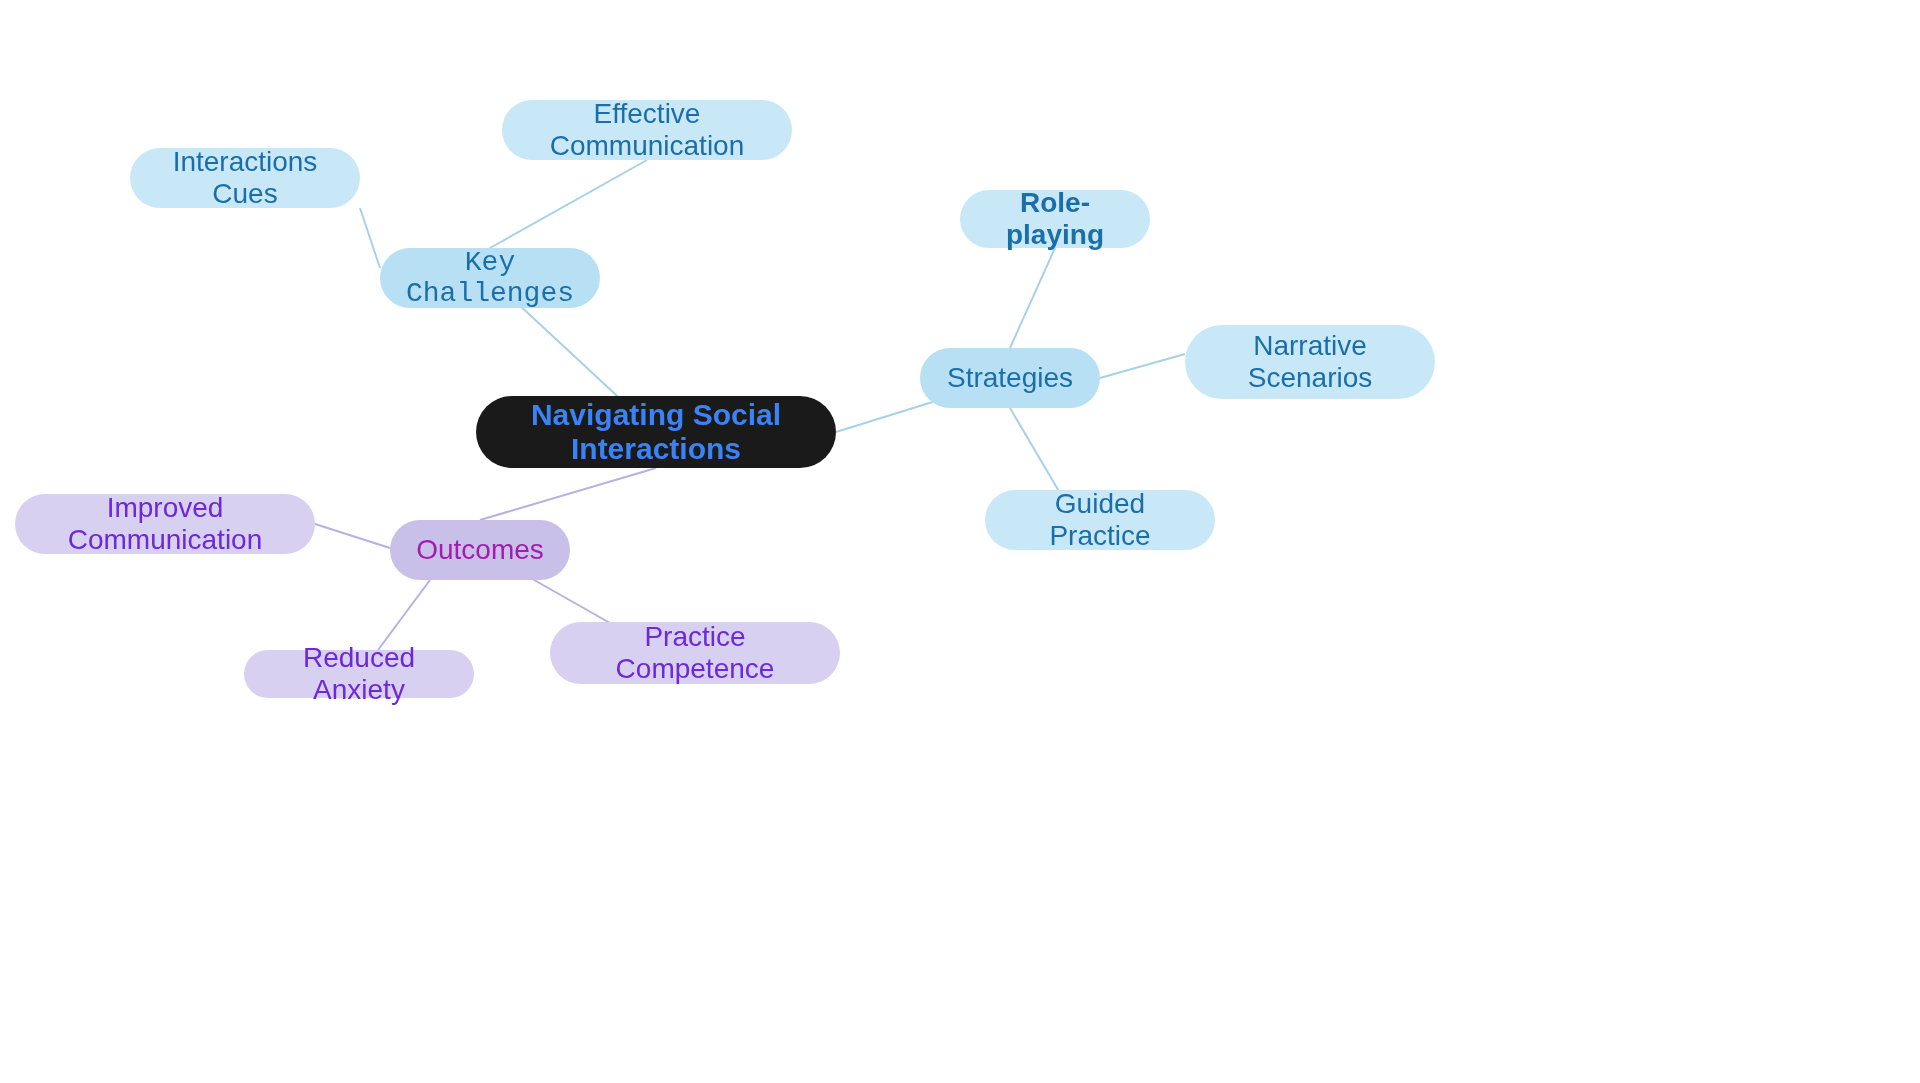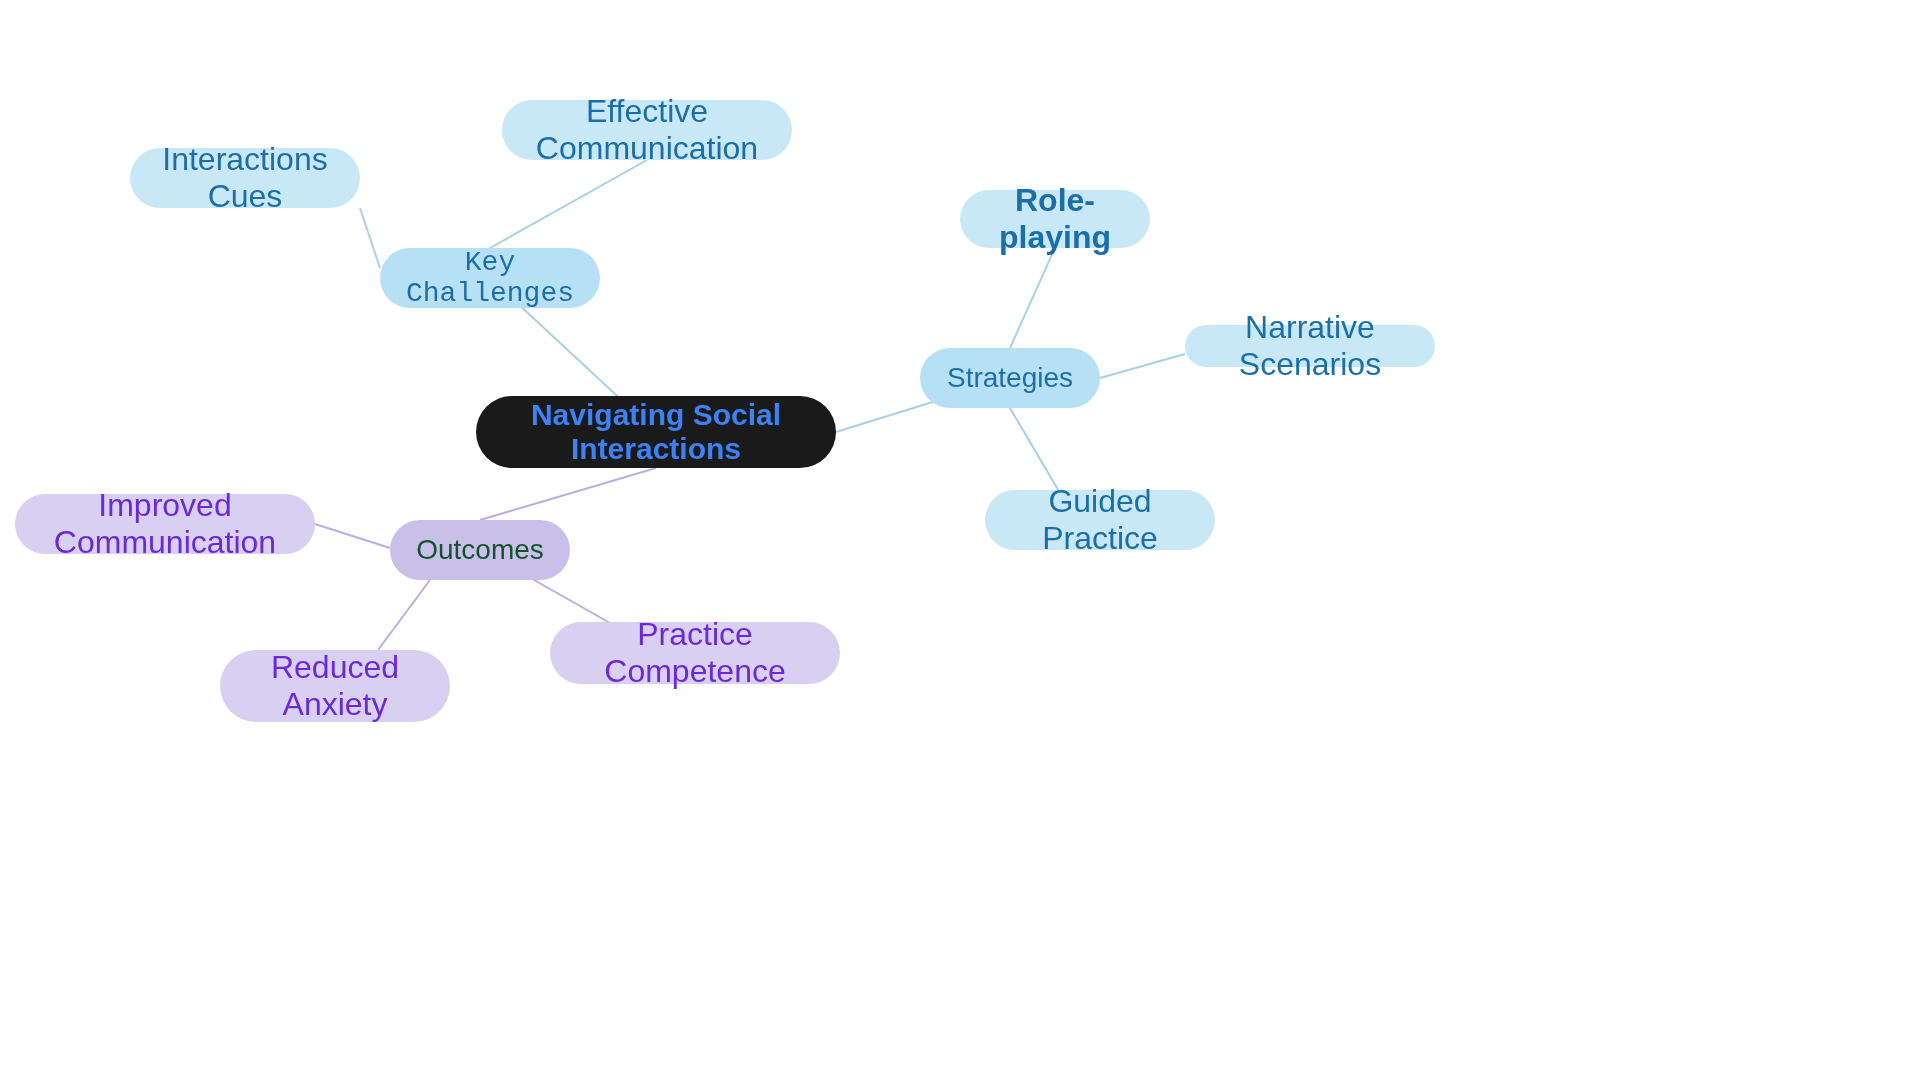--- a/index.html
+++ b/index.html
@@ -18,21 +18,21 @@
       height: 1083px;
       pointer-events: none;
     }
     .node {
       position: absolute;
       border-radius: 50px;
       display: flex;
       align-items: center;
       justify-content: center;
       text-align: center;
-      font-size: 32px;
+      font-size: 28px;
       font-weight: 500;
       cursor: default;
       padding: 14px 32px;
     }
     .node-center {
       background: #1a1a1a;
       color: #3b82f6;
       font-size: 30px;
       font-weight: 600;
       border-radius: 50px;
@@ -47,21 +47,21 @@
       background: #b8e0f5;
       color: #1a6fa8;
       font-size: 28px;
     }
     .node-purple {
       background: #d8d0f0;
       color: #6d28d9;
     }
     .node-purple-mid {
       background: #c8c0e8;
-      color: #14532d;
+      color: #a21caf;
       font-size: 28px;
     }
   </style>
 </head>
 <body>
 
 <svg id="connections">
 
   <line x1="656" y1="432" x2="490" y2="278" stroke="#a8d0e8" stroke-width="2"></line>
 
@@ -91,23 +91,23 @@
 <div class="node node-blue-mid" style="left:380px; top:248px; width:220px; height:60px;font-family:Liberation Mono, monospace;">Key Challenges</div>
 
 <div class="node node-blue" style="left:502px; top:100px; width:290px; height:60px;">Effective Communication</div>
 
 <div class="node node-blue" style="left:130px; top:148px; width:230px; height:60px;">Interactions Cues</div>
 
 <div class="node node-blue-mid" style="left:920px; top:348px; width:180px; height:60px;">Strategies</div>
 
 <div class="node node-blue" style="left:960px; top:190px; width:190px; height:58px;font-weight:bold;">Role-playing</div>
 
-<div class="node node-blue" style="left:1185px; top:325px; width:250px; height:42px;">Narrative Scenarios</div>
+<div class="node node-blue" style="left:1185px; top:325px; width:250px; height:74px;">Narrative Scenarios</div>
 
 <div class="node node-blue" style="left:985px; top:490px; width:230px; height:60px;">Guided Practice</div>
 
 <div class="node node-purple-mid" style="left:390px; top:520px; width:180px; height:60px;">Outcomes</div>
 
 <div class="node node-purple" style="left:15px; top:494px; width:300px; height:60px;">Improved Communication</div>
 
-<div class="node node-purple" style="left:220px; top:650px; width:230px; height:72px;">Reduced Anxiety</div>
+<div class="node node-purple" style="left:244px; top:650px; width:230px; height:48px;">Reduced Anxiety</div>
 
 <div class="node node-purple" style="left:550px; top:622px; width:290px; height:62px;">Practice Competence</div>
 
 </body></html>

